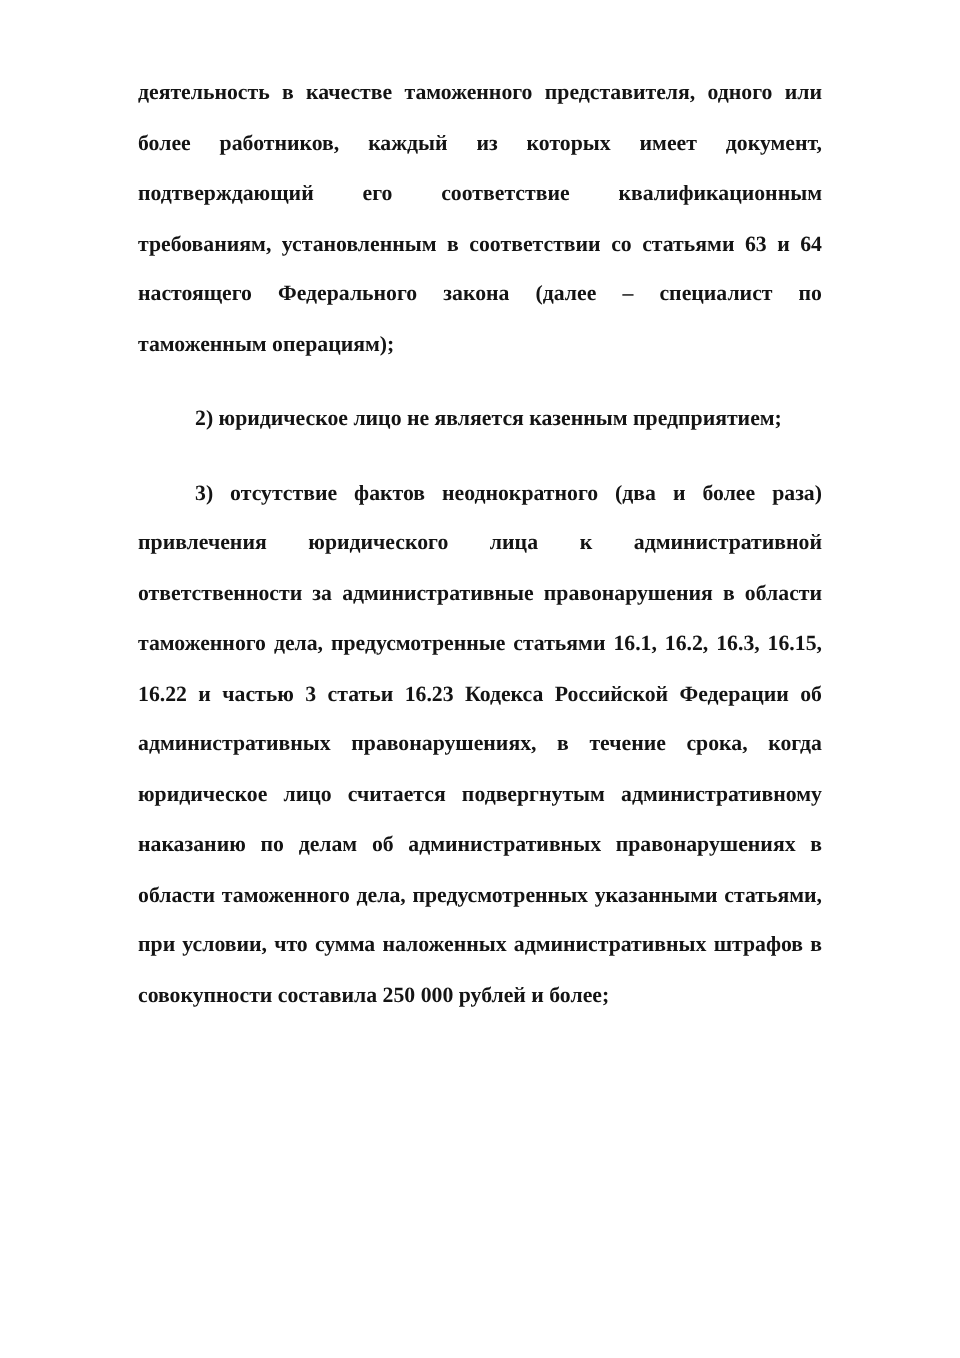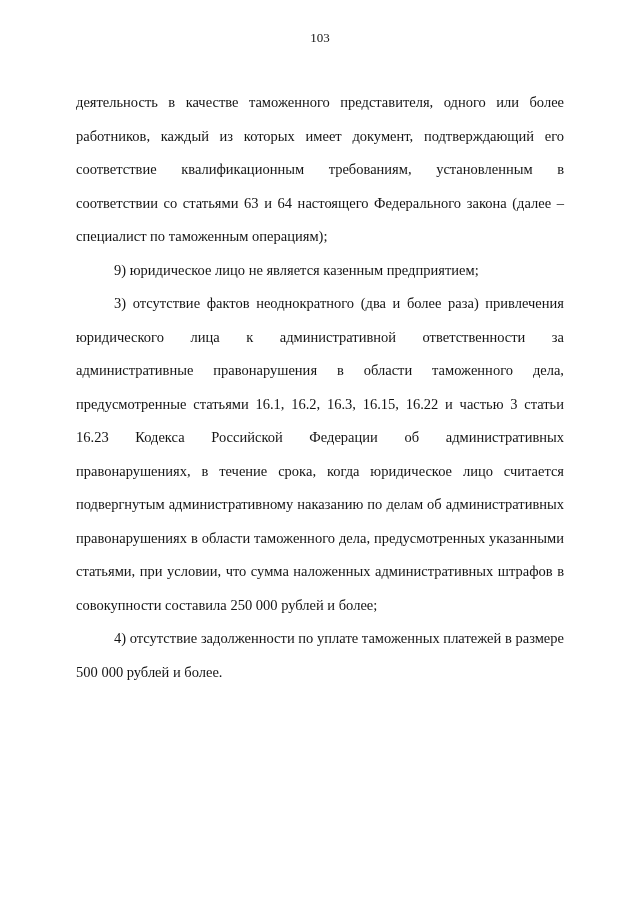--- a/index.html
+++ b/index.html
@@ -25,31 +25,30 @@
     margin-bottom: 40px;
     color: #141414;
   }
   .body-text {
     font-size: 14.5px;
     line-height: 33.5px;
     text-align: justify;
     text-align-last: left;
   }
   p.para {
-    margin: 0;
+    margin: 16px;
     padding: 0;
+    font-weight: bold;
   }
   p.para.indent {
     text-indent: 38px;
   }
 </style>
 </head>
 <body>
 
 <div class="page">
-  <div class="page-number">103</div>
   <div class="body-text" id="paragraphs">
       <p class="para">деятельность в качестве таможенного представителя, одного или более работников, каждый из которых имеет документ, подтверждающий его соответствие квалификационным требованиям, установленным в соответствии со статьями 63 и 64 настоящего Федерального закона (далее – специалист по таможенным операциям);</p>
-      <p class="para indent">9) юридическое лицо не является казенным предприятием;</p>
+      <p class="para indent">2) юридическое лицо не является казенным предприятием;</p>
       <p class="para indent">3) отсутствие фактов неоднократного (два и более раза) привлечения юридического лица к административной ответственности за административные правонарушения в области таможенного дела, предусмотренные статьями 16.1, 16.2, 16.3, 16.15, 16.22 и частью 3 статьи 16.23 Кодекса Российской Федерации об административных правонарушениях, в течение срока, когда юридическое лицо считается подвергнутым административному наказанию по делам об административных правонарушениях в области таможенного дела, предусмотренных указанными статьями, при условии, что сумма наложенных административных штрафов в совокупности составила 250 000 рублей и более;</p>
-      <p class="para indent">4) отсутствие задолженности по уплате таможенных платежей в размере 500 000 рублей и более.</p>
     </div>
 </div>
 
 </body></html>

